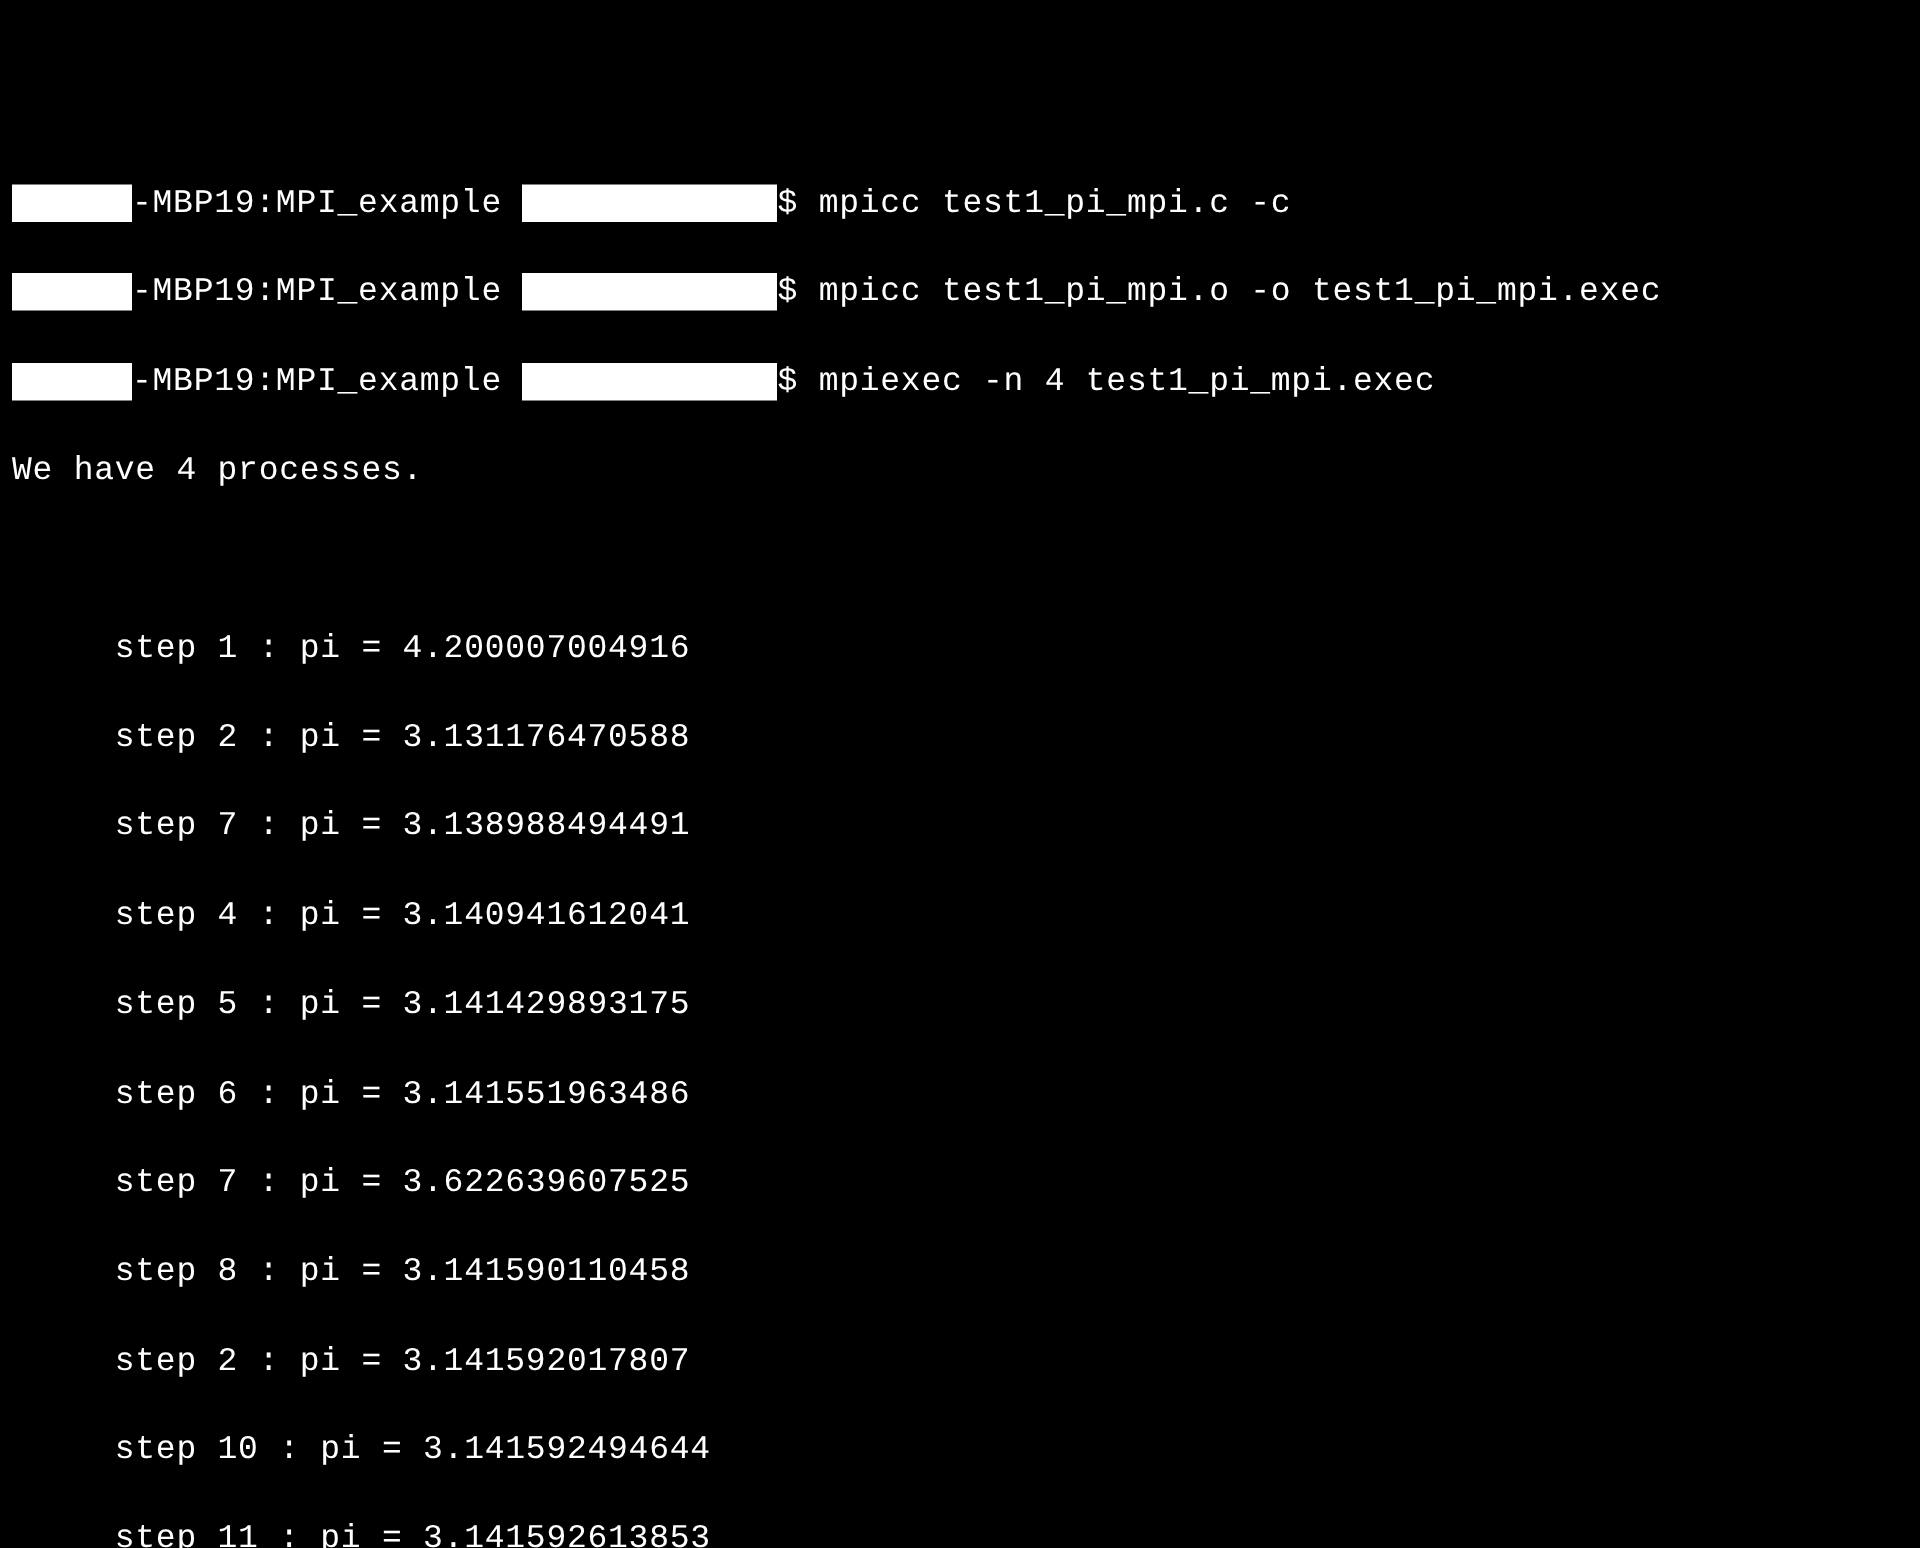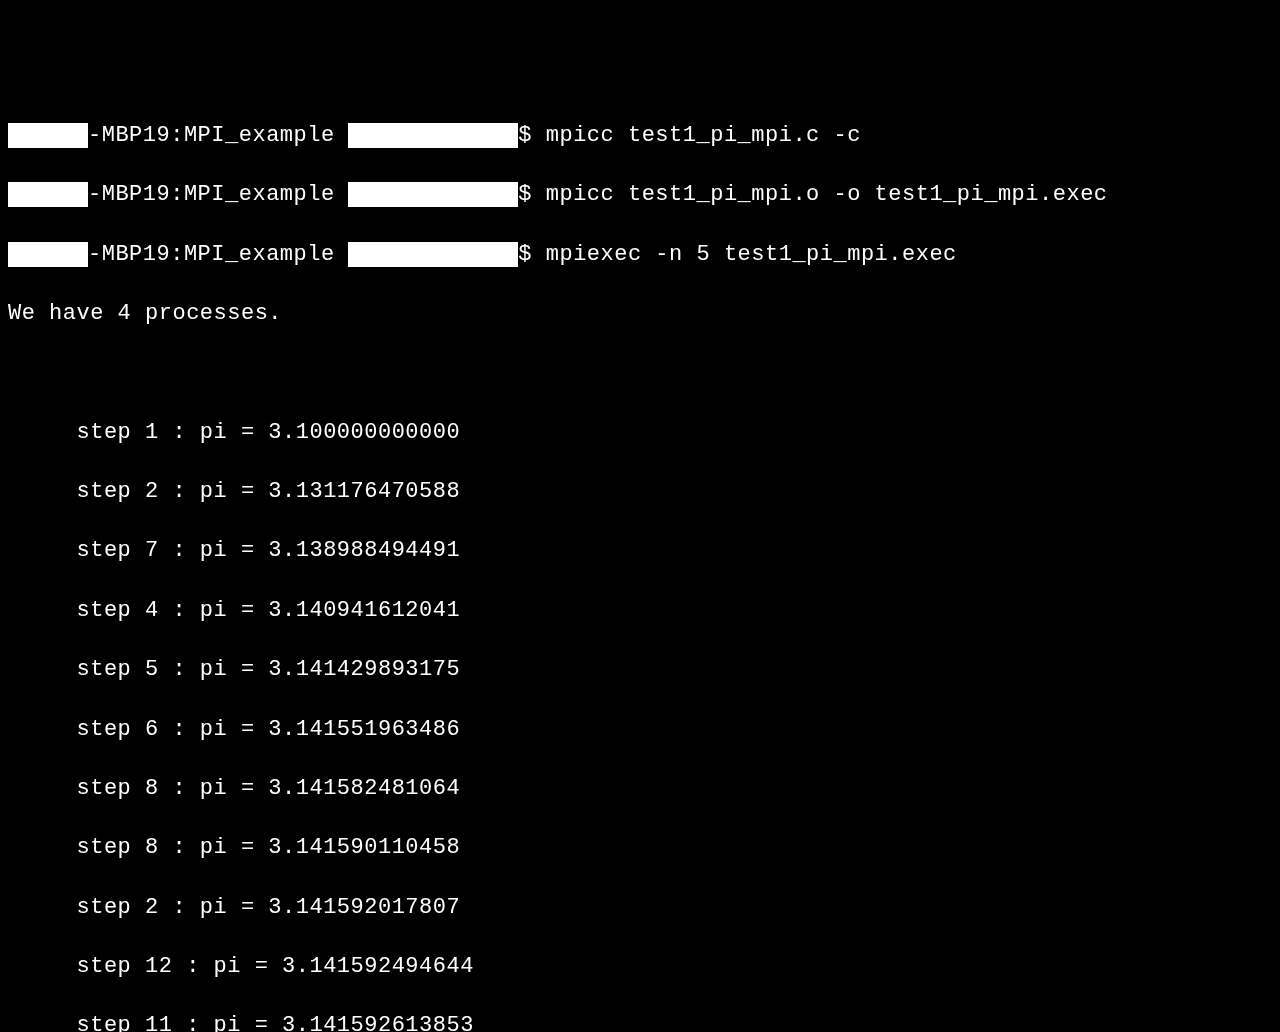--- a/index.html
+++ b/index.html
@@ -40,33 +40,33 @@
       display: block;
     }
   </style>
 </head>
 <body>
 
 
 
 <span class="prompt-line"><span class="redacted redacted-user"></span><span>-MBP19:MPI_example </span><span class="redacted redacted-host"></span><span>$ </span><span>mpicc test1_pi_mpi.c -c</span></span>
 <span class="prompt-line"><span class="redacted redacted-user"></span><span>-MBP19:MPI_example </span><span class="redacted redacted-host"></span><span>$ </span><span>mpicc test1_pi_mpi.o -o test1_pi_mpi.exec</span></span>
-<span class="prompt-line"><span class="redacted redacted-user"></span><span>-MBP19:MPI_example </span><span class="redacted redacted-host"></span><span>$ </span><span>mpiexec -n 5 test1_pi_mpi.exec</span></span>
+<span class="prompt-line"><span class="redacted redacted-user"></span><span>-MBP19:MPI_example </span><span class="redacted redacted-host"></span><span>$ </span><span>mpiexec -n 4 test1_pi_mpi.exec</span></span>
 <span class="output-line">We have 4 processes.</span>
 <span class="output-line"> </span>
-<span class="output-line">     step 1 : pi = 3.100000000000</span>
+<span class="output-line">     step 1 : pi = 4.200007004916</span>
 <span class="output-line">     step 2 : pi = 3.131176470588</span>
 <span class="output-line">     step 7 : pi = 3.138988494491</span>
 <span class="output-line">     step 4 : pi = 3.140941612041</span>
 <span class="output-line">     step 5 : pi = 3.141429893175</span>
 <span class="output-line">     step 6 : pi = 3.141551963486</span>
-<span class="output-line">     step 8 : pi = 3.141582481064</span>
+<span class="output-line">     step 7 : pi = 3.622639607525</span>
 <span class="output-line">     step 8 : pi = 3.141590110458</span>
 <span class="output-line">     step 2 : pi = 3.141592017807</span>
-<span class="output-line">     step 12 : pi = 3.141592494644</span>
+<span class="output-line">     step 10 : pi = 3.141592494644</span>
 <span class="output-line">     step 11 : pi = 3.141592613853</span>
 
 
 
 
 
 
 
 
 

